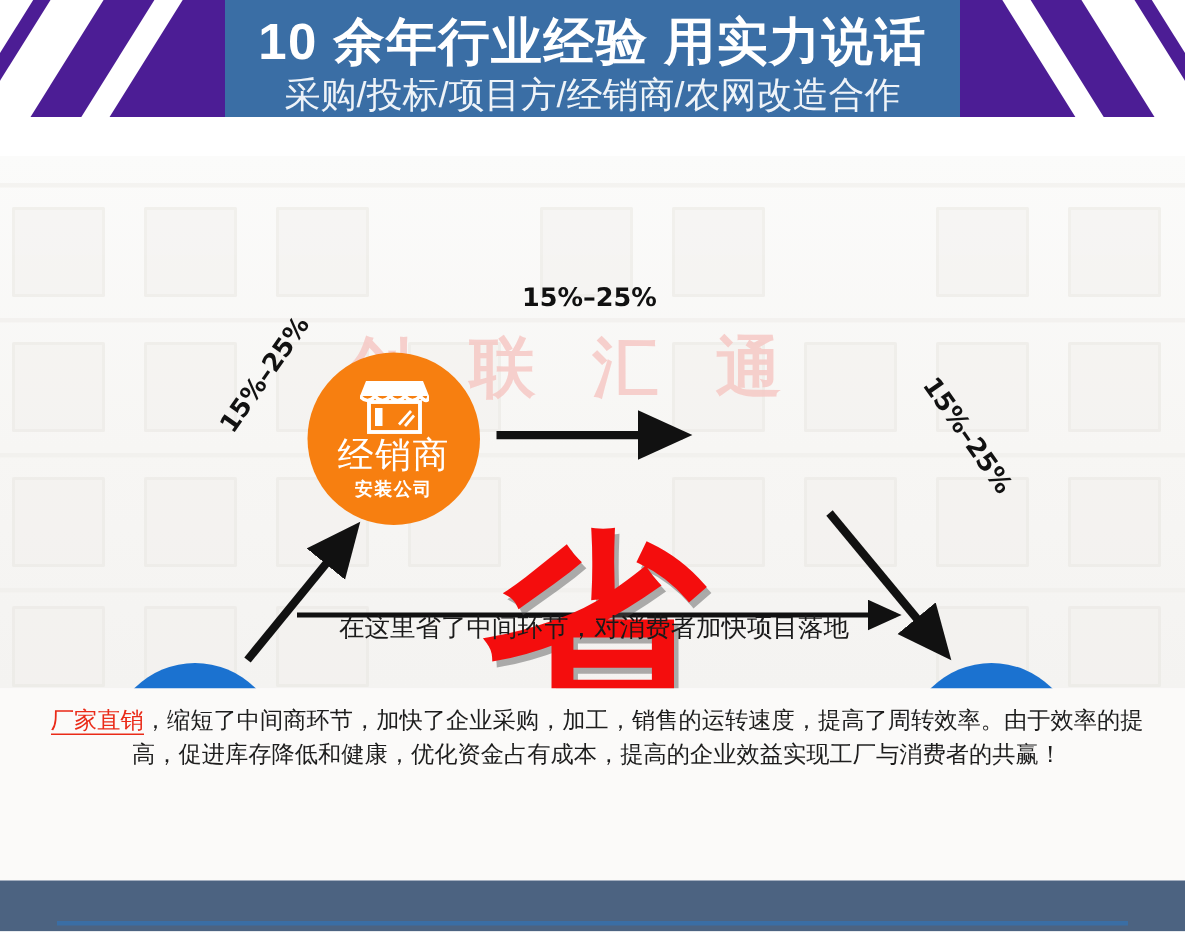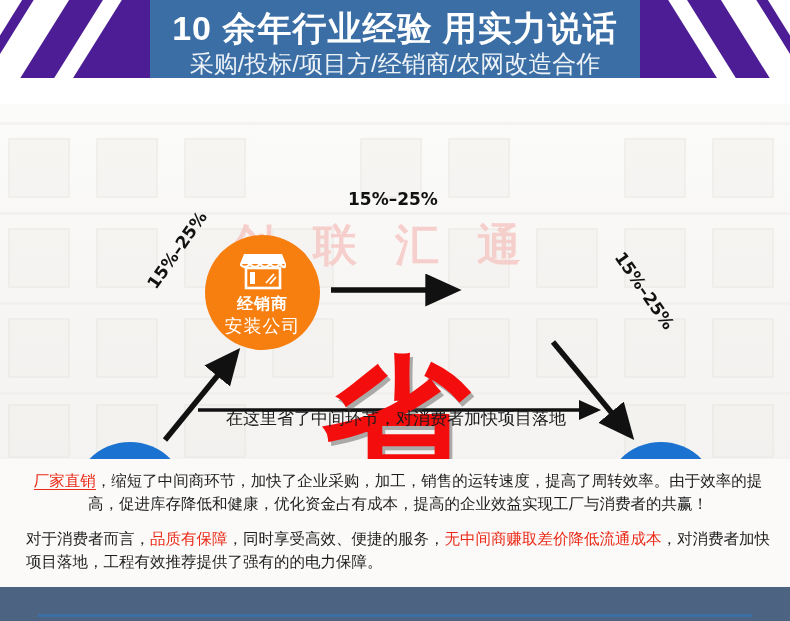--- a/index.html
+++ b/index.html
@@ -63,22 +63,22 @@
     position:absolute;top:112px;left:0;width:790px;text-align:center;
     font-size:44px;font-weight:bold;color:#f6c9c5;letter-spacing:38px;
     opacity:.85;white-space:nowrap;user-select:none;
   }
 
   .node{
     position:absolute;border-radius:50%;text-align:center;color:#fff;
     display:flex;flex-direction:column;align-items:center;justify-content:center;
   }
   .node .ico{display:block;line-height:0;margin-bottom:2px;}
-  .node .lbl{font-size:16px;font-weight:bold;line-height:24px;letter-spacing:1px;text-align:right;}
-  .node .sub{font-size:18px;font-weight:normal;line-height:18px;letter-spacing:1px;margin-top:1px;}
+  .node .lbl{font-size:24px;font-weight:normal;line-height:24px;letter-spacing:1px;text-align:right;}
+  .node .sub{font-size:12px;font-weight:bold;line-height:18px;letter-spacing:1px;margin-top:1px;}
 
   #node-dealer{left:205px;top:131px;width:115px;height:115px;background:#f77f10;}
   #node-bureau{left:468px;top:133px;width:106px;height:106px;background:#f77f10;}
   #node-company{left:73px;top:338px;width:114px;height:114px;background:#1b72d0;}
   #node-consumer{left:604px;top:338px;width:114px;height:114px;background:#1b72d0;}
 
   .arrow-svg{position:absolute;left:0;top:0;width:790px;height:355px;pointer-events:none;}
 
   .pct{
     position:absolute;font-size:17px;font-weight:bold;color:#111;white-space:nowrap;
@@ -223,20 +223,19 @@
     <div class="node" id="node-consumer">
       
       
     </div>
 
     <div class="bottom-caption">在这里省了中间环节，对消费者加快项目落地</div>
   </div>
 
   <div class="copy">
     <p id="para-1"><span class="hl-u">厂家直销</span><span>，缩短了中间商环节，加快了企业采购，加工，销售的运转速度，提高了周转效率。由于效率的提高，促进库存降低和健康，优化资金占有成本，提高的企业效益实现工厂与消费者的共赢！</span></p>
-    <p id="para-2"><span>对于消费者而言，</span><span class="hl">品质有保障</span><span>，同时享受高效、便捷的服务，</span><span class="hl">无中间商赚取差价降低流通成本</span><span>，对消费者加快项目落地，工程有效推荐提供了强有的的电力保障。</span></p>
   </div>
 
   <div class="footer">
     <div class="footer-line"></div>
   </div>
 
 </div>
 
 </body></html>

